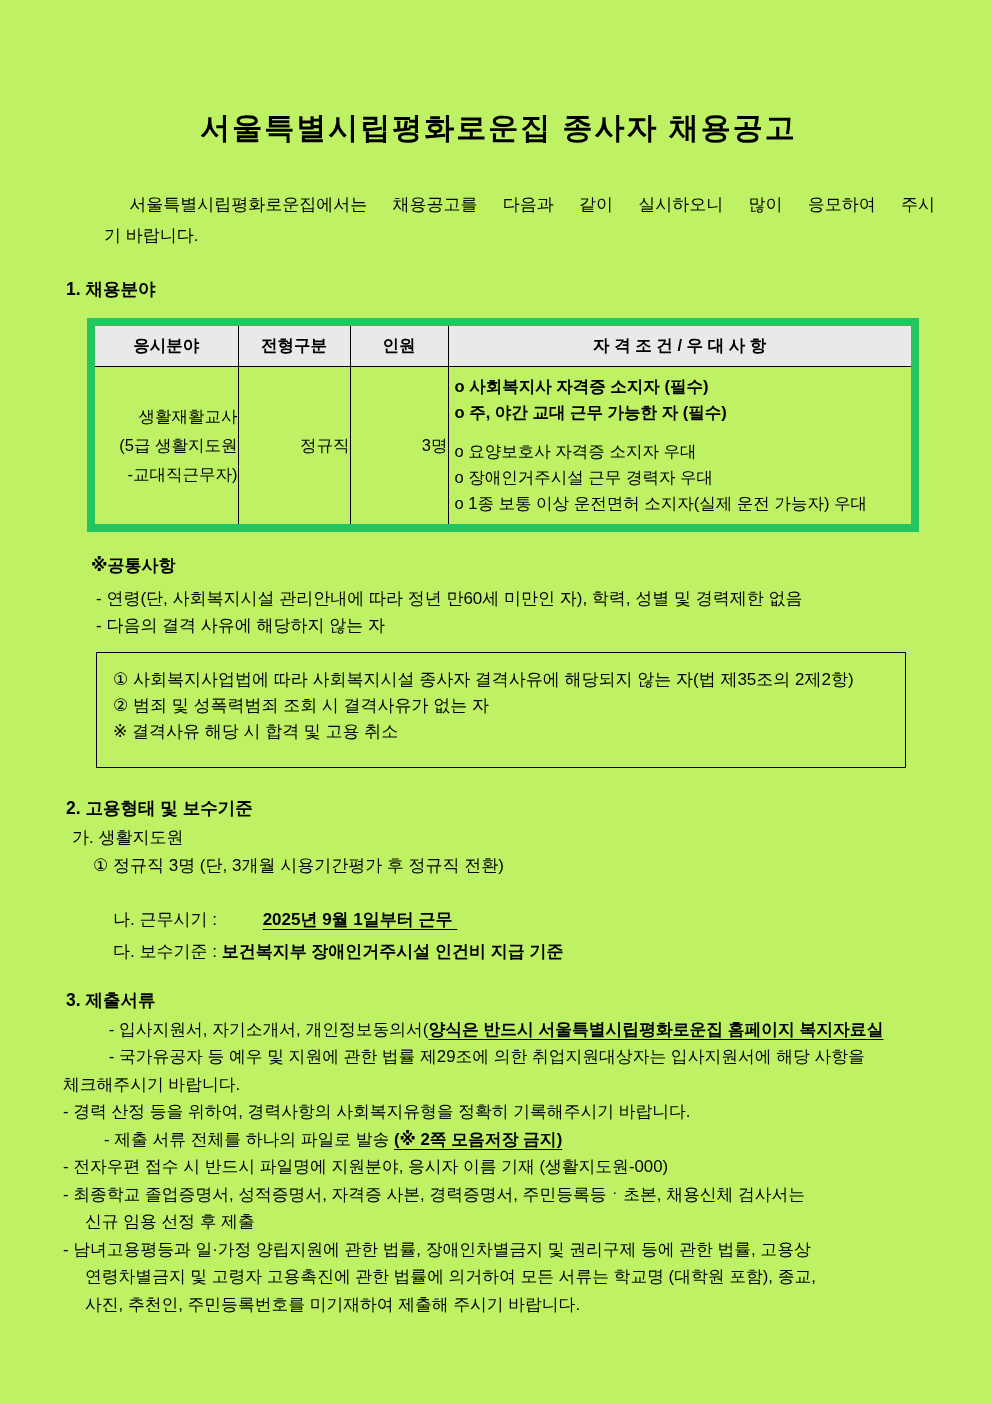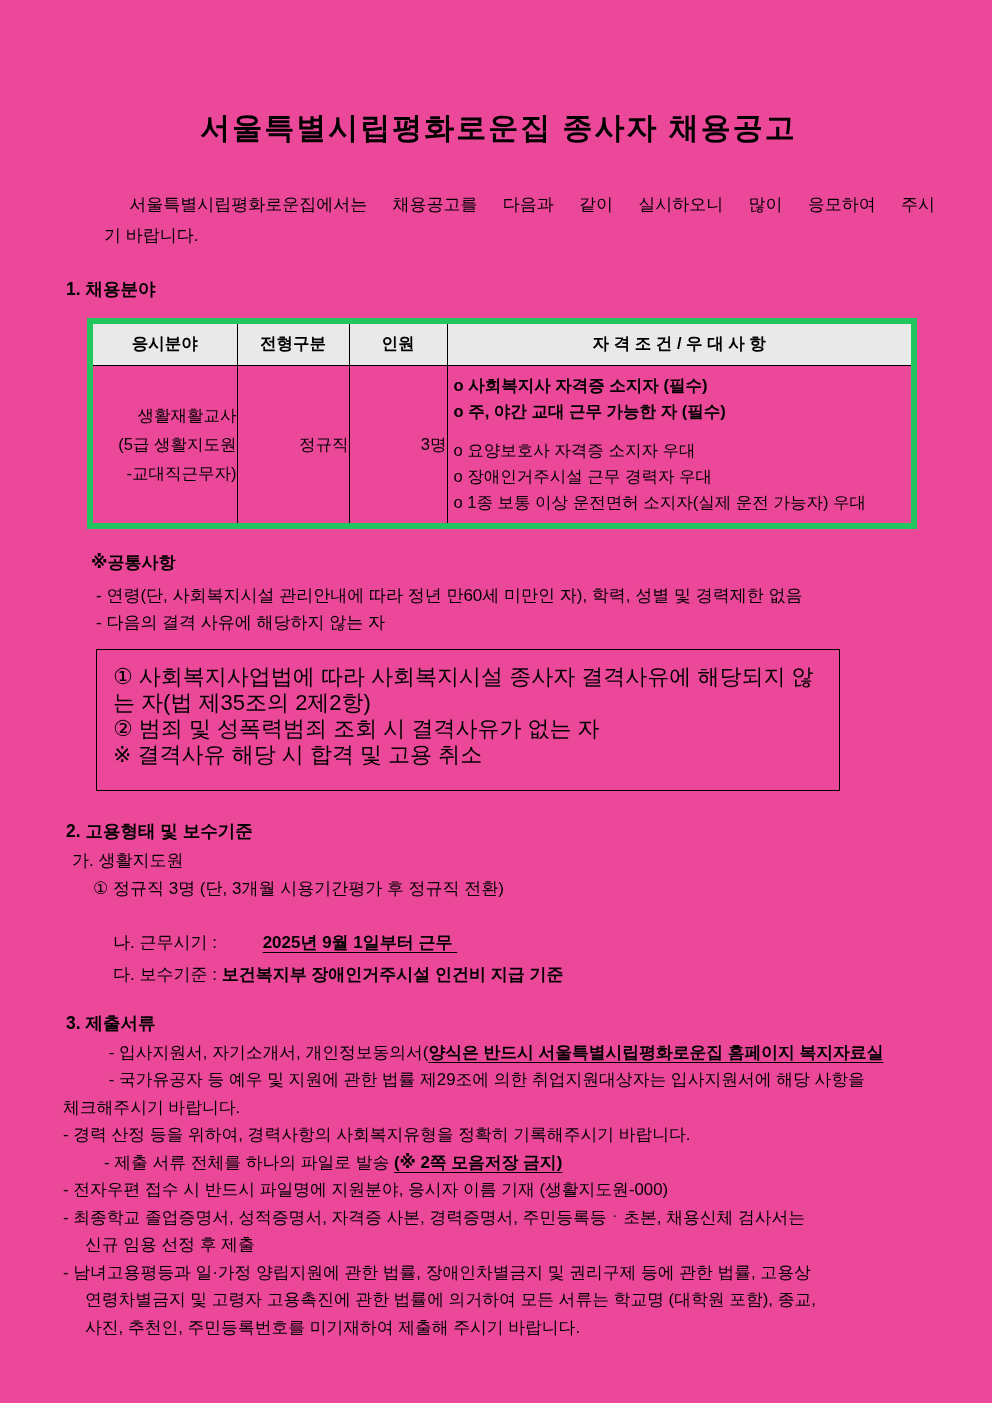--- a/index.html
+++ b/index.html
@@ -2,21 +2,21 @@
 <html><head>
 <meta charset="utf-8">
 <style>
   * { margin: 0; padding: 0; box-sizing: border-box; }
   html, body { background: #ffffff; }
   .page {
     position: relative;
     width: 992px;
     height: 1403px;
     margin: 0 auto;
-    background: #ec4899;
+    background: #bef264;
     color: #000000;
     font-family: "Liberation Sans", "DejaVu Sans", sans-serif;
     font-size: 17px;
     overflow: hidden;
     padding: 108px 58px 0 63px;
   }
   .pre { white-space: pre-wrap; margin-left: 41px; }
 
   .doc-title {
     text-align: center;
@@ -30,21 +30,21 @@
   .intro .line1 { text-align: justify; text-align-last: justify; }
 
   .sec-heading { font-weight: bold; font-size: 17.5px; margin-left: 3px; }
   .sec1-heading { margin-bottom: 17px; }
 
   table.recruit {
     border-collapse: collapse;
     margin-left: 24px;
     width: 824px;
     table-layout: fixed;
-    border: 6px solid #22c55e;
+    border: 8px solid #22c55e;
   }
   table.recruit th, table.recruit td { border: 1px solid #000; }
   table.recruit th {
     background: #e9e9e9;
     height: 44px;
     font-size: 16.5px;
     font-weight: bold;
     text-align: center;
     vertical-align: middle;
   }
@@ -54,25 +54,25 @@
   .qual-bold { font-weight: bold; }
   .qual-spacer { height: 13px; }
 
   .common { margin-top: 22px; }
   .common-heading { font-weight: bold; margin-left: 28px; margin-bottom: 8px; }
   .common-item { margin-left: 33px; line-height: 27px; }
 
   .disq-box {
     margin-top: 13px;
     margin-left: 33px;
-    width: 744px;
+    width: 810px;
     border: 1px solid #000;
     padding: 14px 10px 22px 16px;
     line-height: 26px;
-    font-size: 22px;
+    font-size: 17px;
   }
 
   .sec2 { margin-top: 28px; }
   .sec2-line { line-height: 28px; }
   .indent-a { margin-left: 9px; margin-top: 4px; }
   .indent-num { margin-left: 30px; }
   .pay-group { margin-top: 26px; }
   .bold { font-weight: bold; }
   .bold-underline {
     font-weight: bold;

